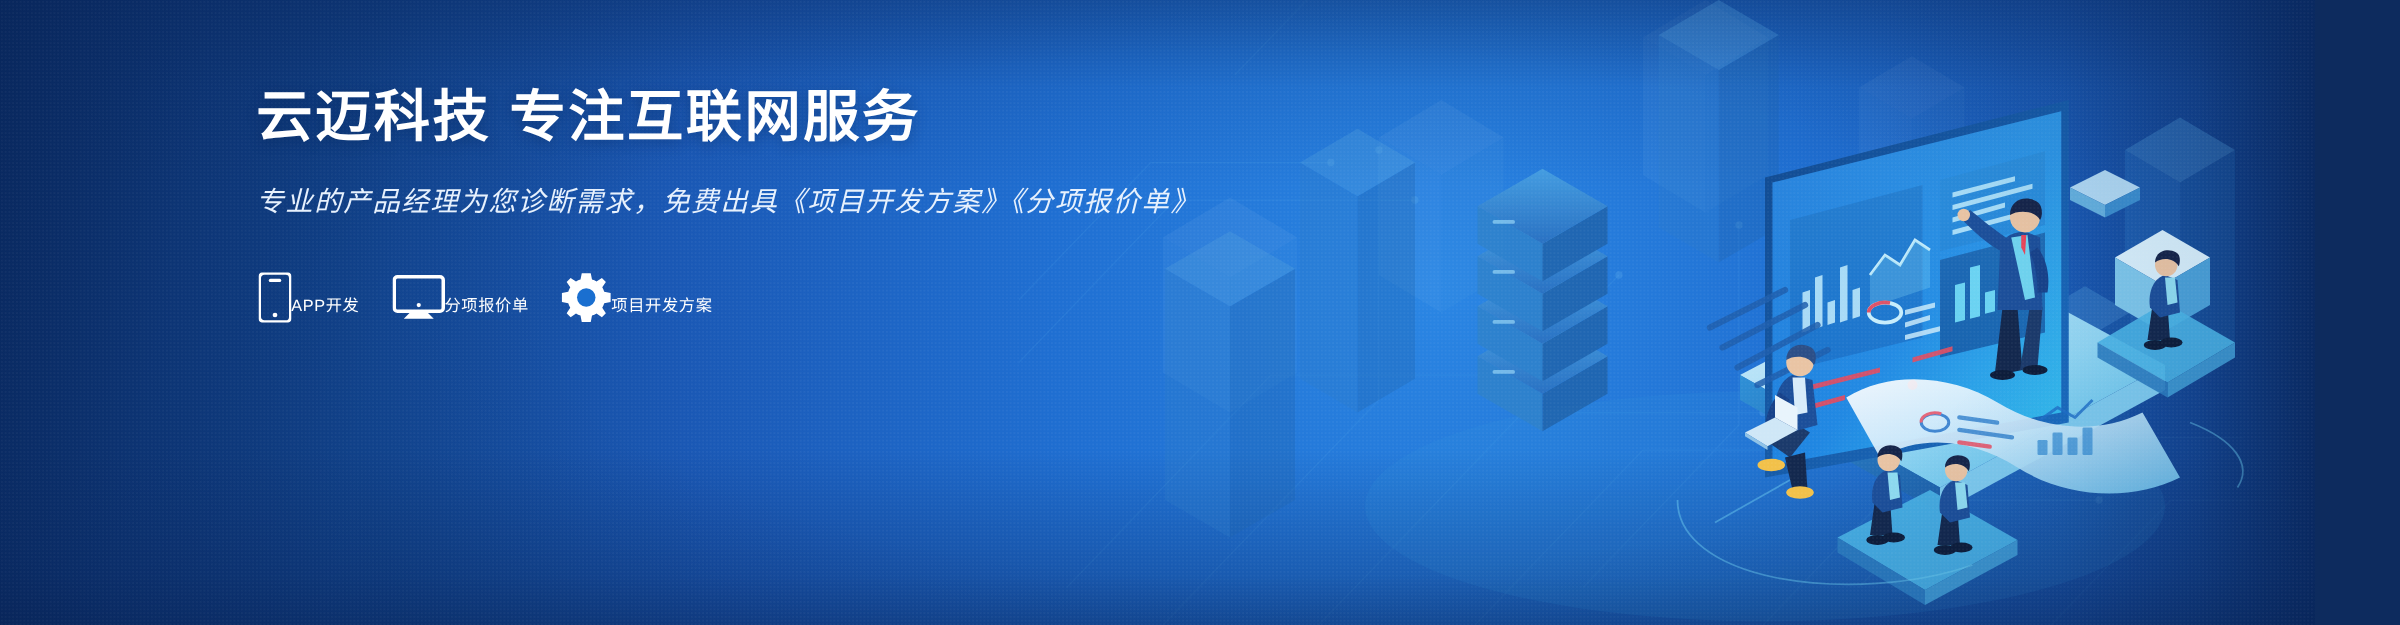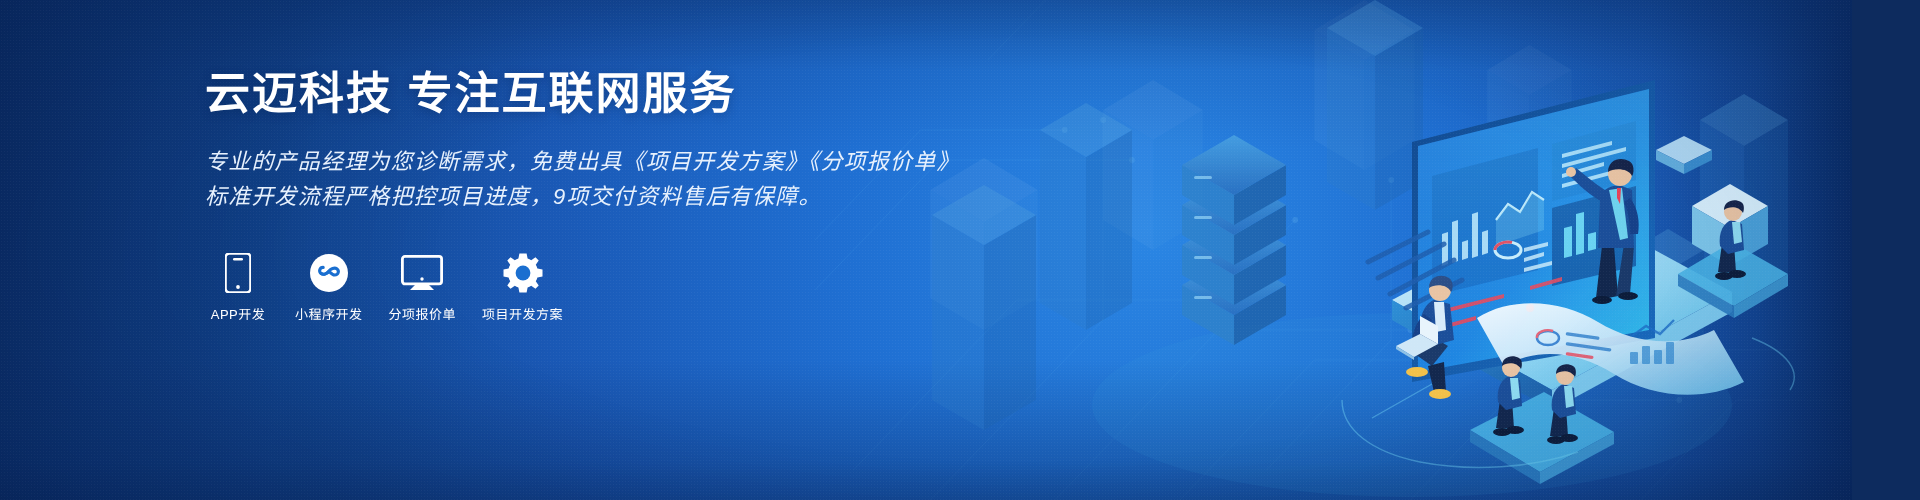--- a/index.html
+++ b/index.html
@@ -103,21 +103,21 @@
 
   
   .services {
     display: flex;
     align-items: flex-start;
     margin-top: 38px;
     padding-left: 2px;
   }
   .service {
     display: flex;
-    flex-direction: column;
+    flex-direction: row;
     align-items: center;
     margin-right: 26px;
     min-width: 62px;
     cursor: pointer;
   }
   .service .ico {
     height: 42px;
     display: flex;
     align-items: center;
     justify-content: center;
@@ -501,50 +501,35 @@
 
   <div class="bg-dots"></div>
   <div class="bg-vignette"></div>
 
   <div class="content">
 
     <h1 class="headline">云迈科技 专注互联网服务</h1>
 
     <div class="subtitle">
       <div class="sub-line">专业的产品经理为您诊断需求，免费出具《项目开发方案》《分项报价单》</div>
-      <div class="sub-line">标准开发流程严格把控项目进度，9项交付资料售后有保障。</div>
     </div>
 
     <div class="services">
 
       <div class="service">
         <span class="ico">
           <svg width="26" height="40" viewBox="0 0 26 40" fill="#ffffff">
             <rect x="0.5" y="0.5" width="25" height="39" rx="4" ry="4" fill="none" stroke="#ffffff" stroke-width="2.6"></rect>
             <rect x="8" y="5" width="10" height="2.6" rx="1.3"></rect>
             <circle cx="13" cy="34" r="1.9"></circle>
           </svg>
         </span>
         <span class="lbl">APP开发</span>
       </div>
 
-      <div class="service">
-        <span class="ico">
-          <svg width="38" height="38" viewBox="0 0 38 38">
-            <circle cx="19" cy="19" r="19" fill="#ffffff"></circle>
-            <path d="M13.2 13.4 C9.6 13.4 8.4 17.6 11.2 19.6
-                     C13.6 21.3 17.4 19.4 19 17.2
-                     C20.6 15.0 24.4 13.1 26.8 14.8
-                     C29.6 16.8 28.4 21.0 24.8 21.0
-                     C22.3 21.0 20.6 19.0 19 17.2" fill="none" stroke="#1a6fd0" stroke-width="3.1" stroke-linecap="round" stroke-linejoin="round"></path>
-            <path d="M19 17.2 C17.4 19.4 13.6 21.3 11.2 19.6" fill="none" stroke="#1a6fd0" stroke-width="3.1" stroke-linecap="round"></path>
-          </svg>
-        </span>
-        <span class="lbl">小程序开发</span>
-      </div>
 
 
       <div class="service">
         <span class="ico">
           <svg width="42" height="36" viewBox="0 0 42 36" fill="#ffffff">
             <rect x="1.4" y="1.4" width="39.2" height="27.5" rx="2.6" fill="none" stroke="#ffffff" stroke-width="2.8"></rect>
             <circle cx="21" cy="24" r="1.7"></circle>
             <path d="M14 30 L28 30 L33 35 L9 35 Z"></path>
           </svg>
         </span>

